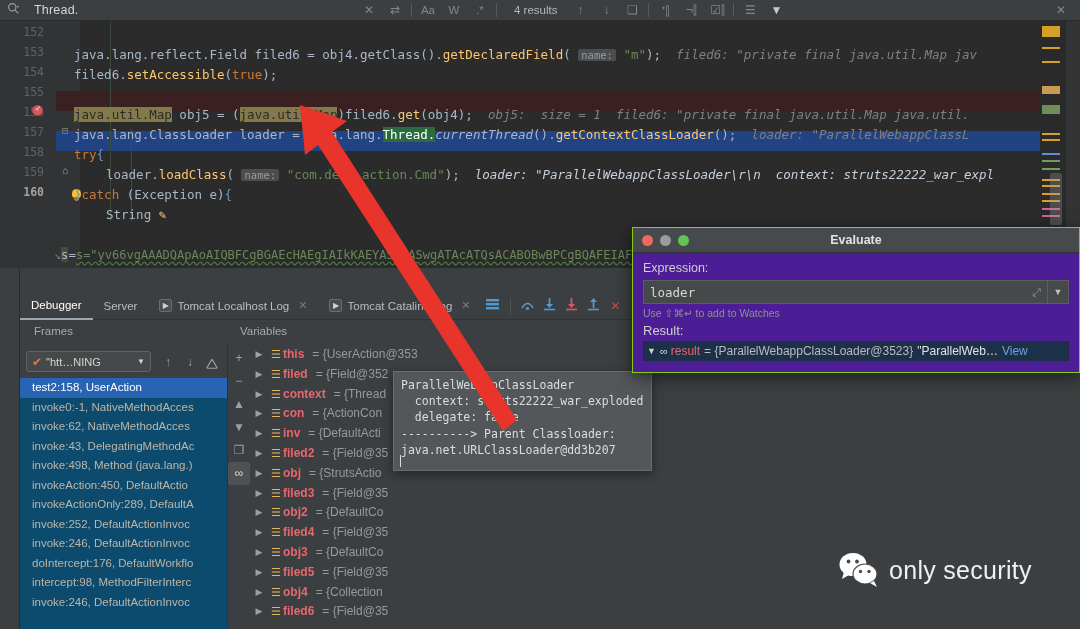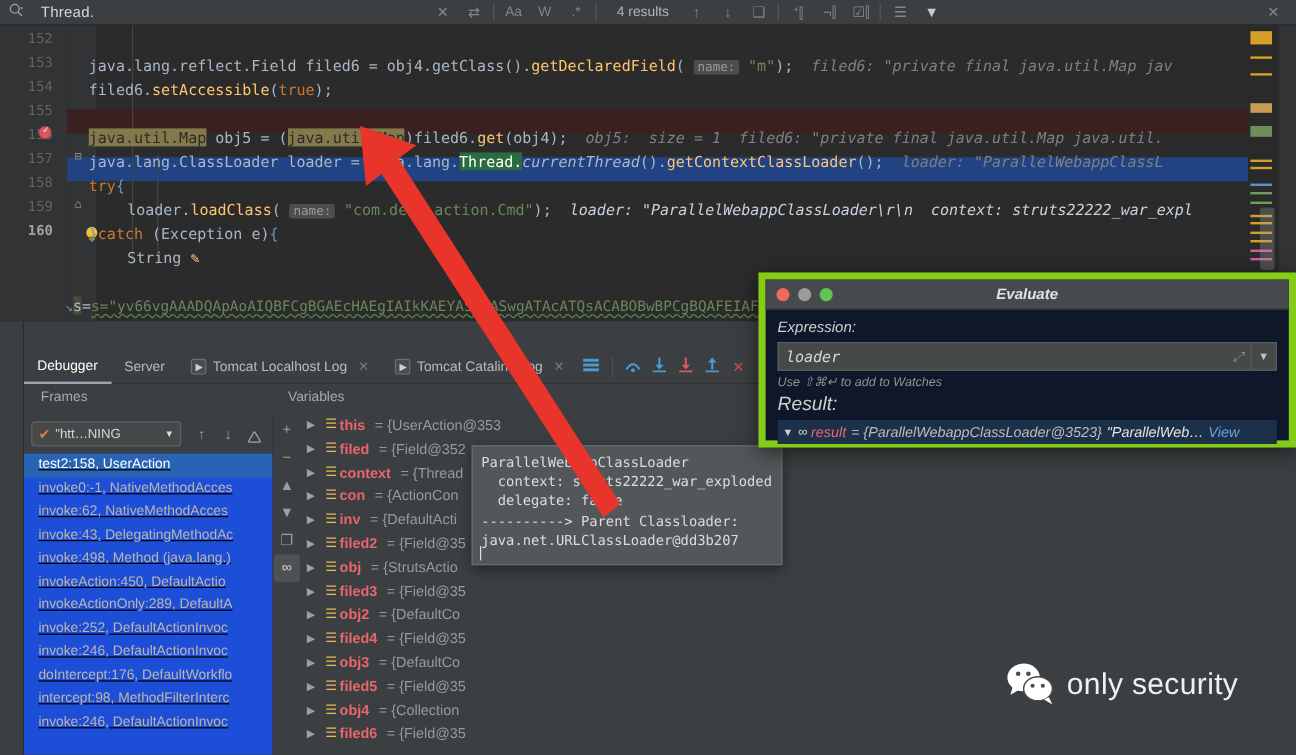--- a/index.html
+++ b/index.html
@@ -124,21 +124,21 @@
     background: #3c3f41; border-right: 1px solid #323232;
   }
   .thread-combo {
     position: absolute; left: 6px; top: 6px; width: 125px; height: 21px;
     background: #45494a; border: 1px solid #5e6364; border-radius: 3px;
     display: flex; align-items: center; gap: 4px; padding: 0 5px;
     color: #d6d6d6; font-size: 11px;
   }
   .fr-ico { width: 20px; text-align: center; font-size: 12px; color: #9aa0a4; }
   .frames-list { position: absolute; left: 0; top: 33px; right: 0; bottom: 0;
-                 background: #1d4ed8; overflow: hidden; text-decoration: underline; }
+                 background: #0c4a6e; overflow: hidden; }
   .frame-row { height: 19.5px; line-height: 19.5px; padding-left: 12px;
                font-size: 11.5px; color: #bdb6a8; white-space: nowrap; overflow: hidden; }
   .frame-row.sel { background: #2864b3; color: #ffffff; }
 
   .varbox {
     position: absolute; left: 228px; top: 77px; right: 0; bottom: 0;
     background: #3c3f41;
   }
   .var-toolcol { position: absolute; left: 0; top: 0; width: 22px; bottom: 0; }
   .vt-ico { width: 22px; height: 23px; line-height: 23px; text-align: center;
@@ -151,23 +151,22 @@
   .var-arrow { width: 18px; text-align: center; color: #9aa0a4; font-size: 9px; }
   .var-glyph { width: 15px; text-align: center; color: #e8b65a; font-size: 11px;
                letter-spacing: -1px; }
   .var-name { color: #e8666d; font-weight: bold; font-size: 12px; }
   .var-eq { color: #bbbbbb; padding: 0 4px; }
   .var-val { color: #999999; }
 
   
   .evaldlg {
     position: absolute; left: 632px; top: 227px; width: 448px; height: 146px;
-    background: #0f172a; border: 6px solid #84cc16;
+    background: #4c1d95; border: 1px solid #84cc16;
     box-shadow: 0 4px 16px rgba(0,0,0,.55);
-    font-style: italic;
   }
   .ev-title {
     height: 25px; background: #464a4d; display: flex; align-items: center;
     justify-content: center; position: relative;
     color: #e2e2e2; font-size: 12.5px; font-weight: bold;
     border-bottom: 1px solid #303334;
   }
   .traffic { position: absolute; left: 9px; top: 7px; display: flex; gap: 7px; }
   .tl { width: 11px; height: 11px; border-radius: 50%; }
   .ev-body { padding: 8px 10px 0 10px; }
@@ -179,21 +178,21 @@
     font-family: "DejaVu Sans Mono", monospace;
     padding: 0 6px; display: flex; align-items: center; justify-content: space-between;
   }
   .ev-expand { color: #8c9296; font-size: 11px; }
   .ev-drop {
     width: 22px; background: #45494a; border: 1px solid #5a5f60;
     display: flex; align-items: center; justify-content: center;
     color: #c0c0c0; font-size: 9px;
   }
   .ev-hint { text-align: left; color: #8d9295; font-size: 10.5px; margin-top: 3px; }
-  .ev-result-label { color: #cfcfcf; font-size: 16px; margin-top: 4px; }
+  .ev-result-label { color: #cfcfcf; font-size: 13px; margin-top: 4px; }
   .ev-result {
     margin-top: 3px; height: 20px; background: #1d3049;
     display: flex; align-items: center; gap: 4px; padding: 0 4px;
     font-size: 12px; white-space: nowrap; overflow: hidden;
   }
   .ev-tri { color: #cfcfcf; font-size: 9px; }
   .ev-oo { color: #d6d6d6; font-size: 11px; letter-spacing: -1px; }
   .ev-rname { color: #e8666d; }
   .ev-rval { color: #bbbbbb; }
   .ev-rstr { color: #e2e2e2; }

